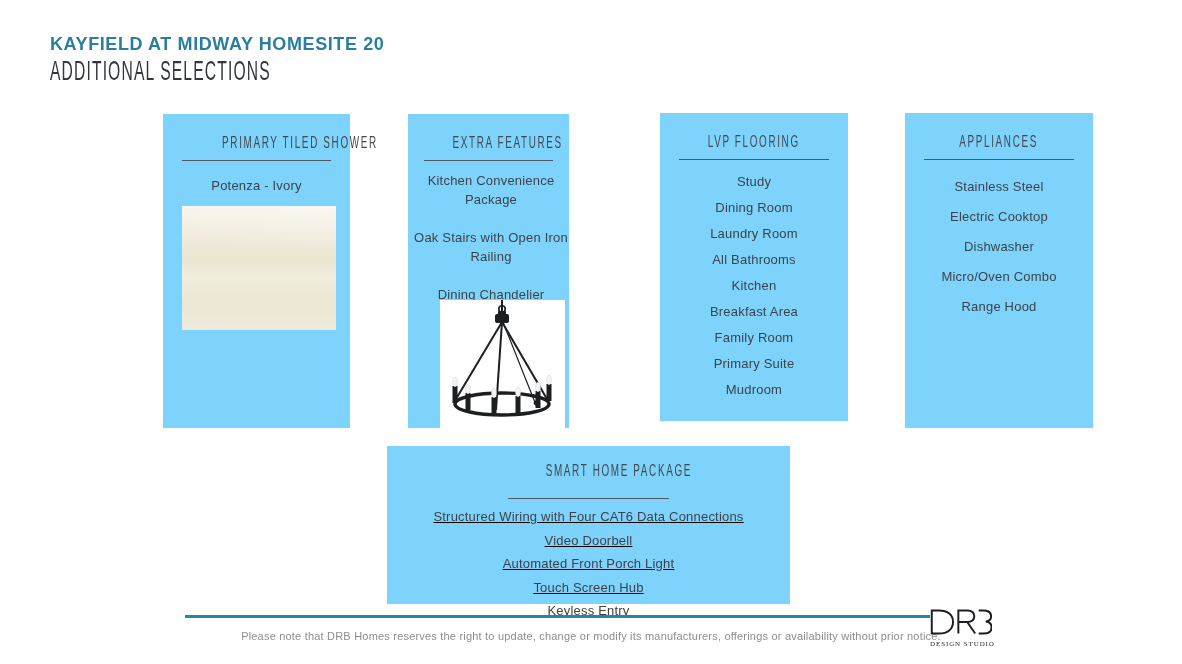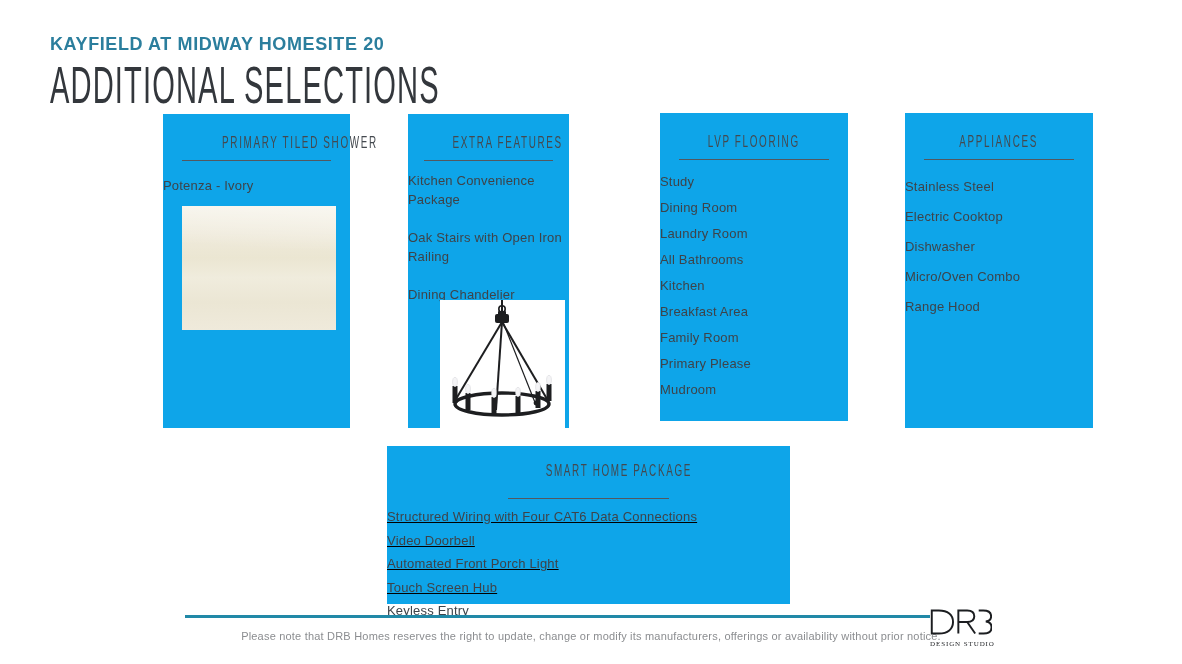--- a/index.html
+++ b/index.html
@@ -10,47 +10,47 @@
   }
 
   
   .subtitle {
     position:absolute; left:50px; top:34px;
     font-size:18px; font-weight:700; letter-spacing:.6px;
     color:#2b7e9d; white-space:nowrap;
   }
   .page-title {
     position:absolute; left:50px; top:55px;
-    font-size:52px; font-weight:400; color:#33373c; white-space:nowrap;
+    font-size:28px; font-weight:400; color:#33373c; white-space:nowrap;
   }
   .page-title .cond-title {
     display:inline-block; transform:scale(.56,1); transform-origin:left top;
     letter-spacing:2px;
   }
 
   
-  .card { position:absolute; background:#0ea5e9; }
+  .card { position:absolute; background:#7dd3fc; }
   .card-shower   { left:163px; top:114px; width:187px; height:314px; }
   .card-extra    { left:408px; top:114px; width:161px; height:314px; }
   .card-lvp      { left:660px; top:113px; width:188px; height:308px; }
   .card-appl     { left:905px; top:113px; width:188px; height:315px; }
   .card-smart    { left:387px; top:446px; width:403px; height:158px; }
 
   .card-head {
     width:80%; margin:20px auto 0; padding-bottom:8px;
     border-bottom:1.5px solid #53585f; text-align:center;
   }
   .card-smart .card-head { width:40%; margin-top:16px; padding-bottom:18px; }
   .card-title {
     display:inline-block; white-space:nowrap;
     font-size:15px; font-weight:400; color:#44494f; letter-spacing:2.5px;
     transform:scale(.66,1.08); transform-origin:center bottom;
   }
 
-  .item { font-size:13px; color:#3e4349; text-align:left; letter-spacing:.2px; }
+  .item { font-size:13px; color:#3e4349; text-align:center; letter-spacing:.2px; }
 
   
   .shower-name { margin-top:17px; }
   .tile-swatch {
     position:absolute; left:19px; top:92px; width:154px; height:124px;
     background-color:#f0ebdb;
     background-image:
       linear-gradient(183deg, rgba(255,255,255,.55) 0%, rgba(255,255,255,0) 35%),
       linear-gradient(180deg, #f2eee0 0%, #efeadb 22%, #ebe6d2 42%, #f0ecdd 58%, #ebe6d4 78%, #efeadb 100%);
   }
@@ -162,21 +162,21 @@
       <span class="card-title">LVP FLOORING</span>
     </div>
     <div class="lvp-list">
       <div class="item">Study</div>
       <div class="item">Dining Room</div>
       <div class="item">Laundry Room</div>
       <div class="item">All Bathrooms</div>
       <div class="item">Kitchen</div>
       <div class="item">Breakfast Area</div>
       <div class="item">Family Room</div>
-      <div class="item">Primary Please</div>
+      <div class="item">Primary Suite</div>
       <div class="item">Mudroom</div>
     </div>
   </section>
 
   <section class="card card-appl">
     <div class="card-head">
       <span class="card-title">APPLIANCES</span>
     </div>
     <div class="app-list">
       <div class="item">Stainless Steel</div>

